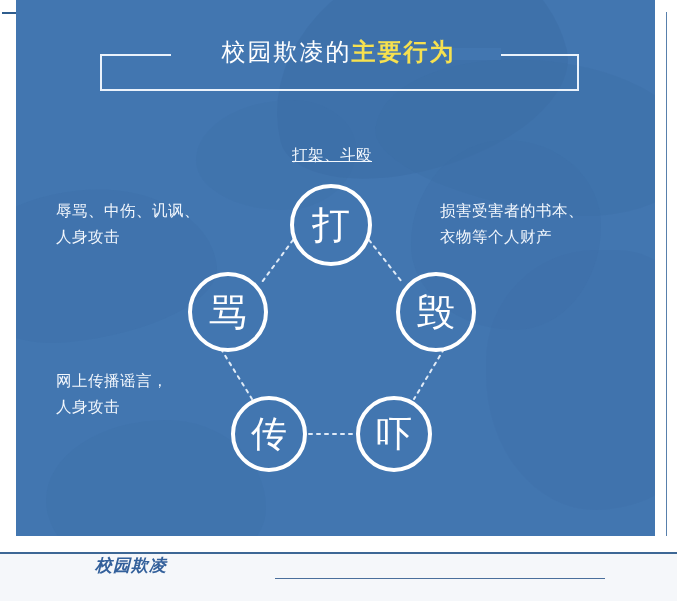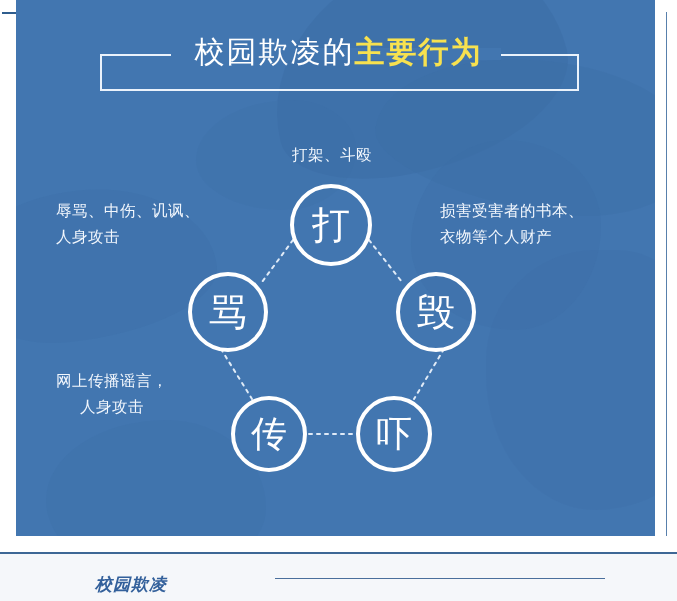--- a/index.html
+++ b/index.html
@@ -127,21 +127,21 @@
     width: 330px;
     height: 12px;
     background: #4276b0;
   }
   #title-text {
     position: absolute;
     left: 0;
     top: 30px;
     width: 677px;
     text-align: center;
-    font-size: 30px;
+    font-size: 24px;
     line-height: 44px;
     letter-spacing: 2px;
     white-space: nowrap;
     color: #ffffff;
     font-family: "DejaVu Sans", "Liberation Sans", sans-serif;
   }
   #title-text .accent {
     color: #f7e14f;
     font-weight: bold;
   }
@@ -179,40 +179,40 @@
   
   .caption {
     position: absolute;
     color: #f2f7fd;
     font-size: 15.5px;
     line-height: 26px;
     letter-spacing: .5px;
     white-space: pre-line;
     font-family: "DejaVu Sans", "Liberation Sans", sans-serif;
   }
-  .cap-top   { left: 256px; top: 142px; text-align: center; width: 120px; }
+  .cap-top   { left: 256px; top: 142px; text-align: center; width: 120px; text-decoration: underline; }
   .cap-left1 { left: 40px;  top: 198px; }
   .cap-right1{ left: 424px; top: 198px; }
-  .cap-left2 { left: 40px;  top: 368px; text-align: center; }
+  .cap-left2 { left: 40px;  top: 368px; }
   .cap-right2{ left: 424px; top: 368px; }
 
   
   #footer {
     position: absolute;
     left: 0;
     top: 552px;
     width: 677px;
     height: 49px;
     background: #f5f7fa;
     border-top: 2px solid #3d6795;
   }
   #footer-title {
     position: absolute;
     left: 95px;
-    top: 19px;
+    top: 0;
     font-size: 17px;
     font-weight: bold;
     font-style: italic;
     letter-spacing: 1px;
     color: #33609b;
     font-family: "DejaVu Sans", "Liberation Sans", sans-serif;
   }
   #footer-rule {
     position: absolute;
     left: 275px;

